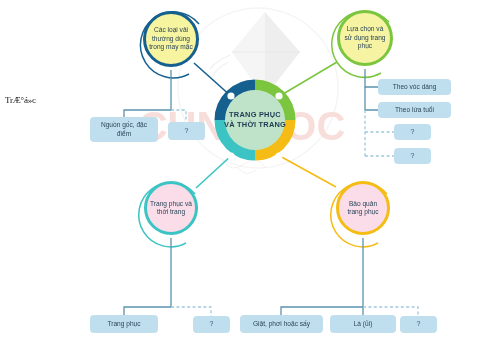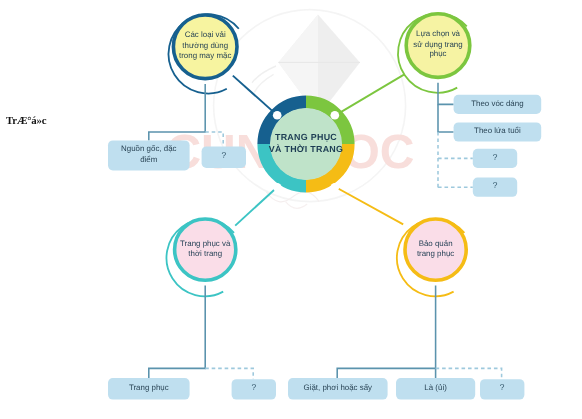--- a/index.html
+++ b/index.html
@@ -25,21 +25,21 @@
     height: 349px;
   }
 
   
   .side-caption {
     position: absolute;
     left: 5px;
     top: 95px;
     font-family: "Liberation Serif", serif;
     font-size: 9px;
-    font-weight: bold;
+    font-weight: normal;
     color: #141414;
     letter-spacing: -0.2px;
     white-space: nowrap;
   }
 
   
   .hub {
     position: absolute;
     left: 214px;
     top: 79px;

